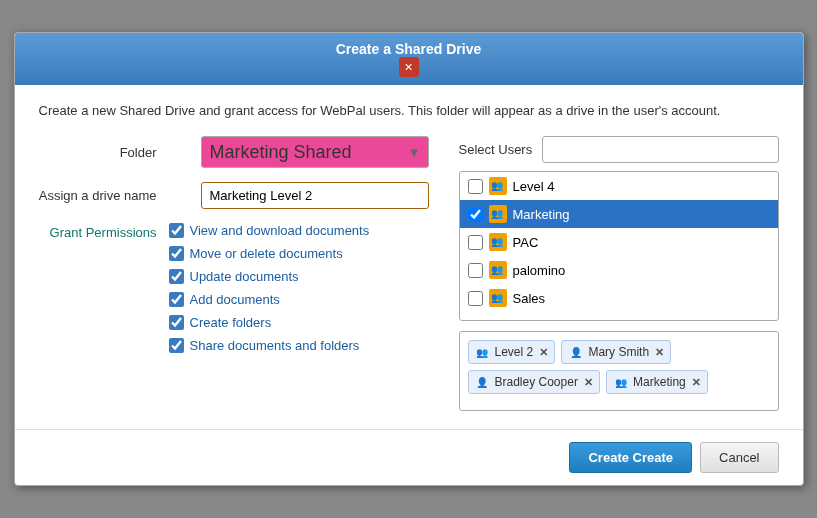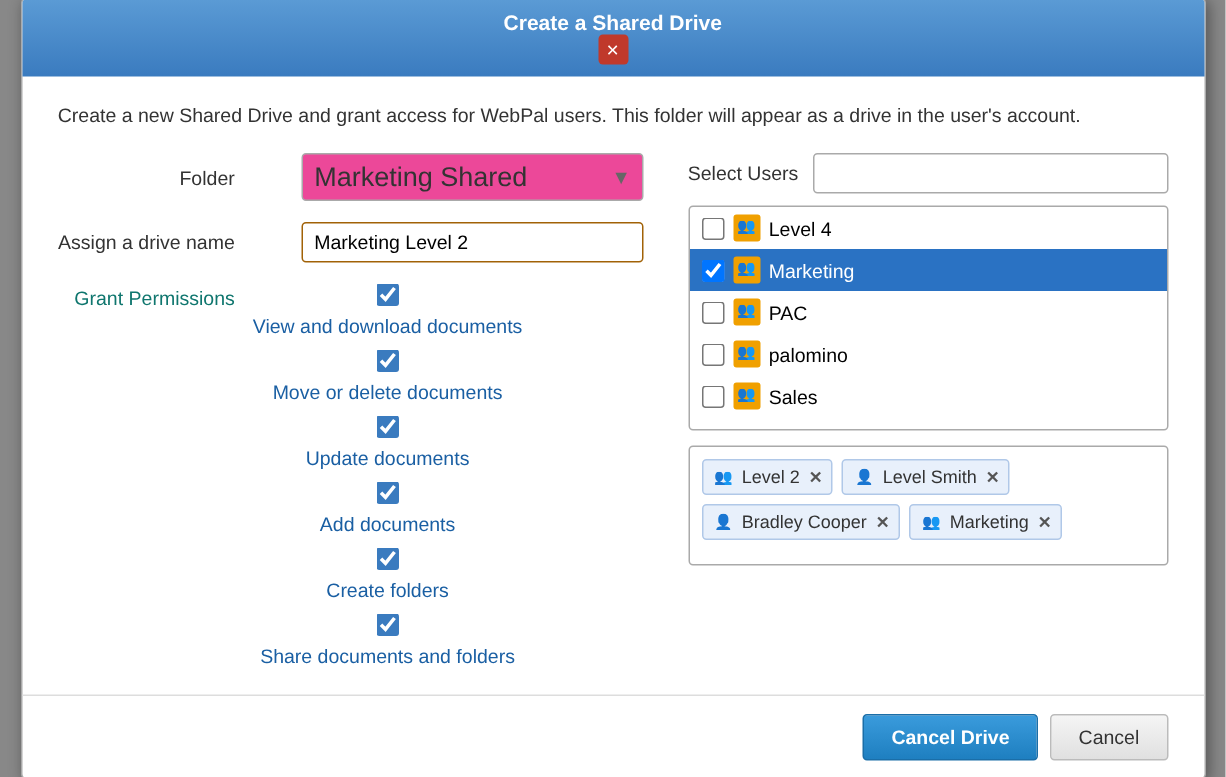--- a/index.html
+++ b/index.html
@@ -128,21 +128,20 @@
     }
     .permissions-list {
       display: flex;
       flex-direction: column;
       gap: 8px;
     }
     .perm-item {
       display: flex;
       align-items: center;
       gap: 6px;
-      flex-direction: column;
     }
     .perm-checkbox {
       width: 15px;
       height: 15px;
       accent-color: #3a7bbf;
       cursor: pointer;
     }
     .perm-label {
       color: #1a5fa3;
       font-size: 13px;
@@ -369,35 +368,35 @@
         </div>
 
         <div class="selected-tags-box">
           <span class="tag">
             <span class="tag-icon">👥</span>
             <span>Level 2</span>
             <span class="remove-tag">✕</span>
           </span>
           <span class="tag">
             <span class="tag-icon">👤</span>
-            <span>Level Smith</span>
+            <span>Mary Smith</span>
             <span class="remove-tag">✕</span>
           </span>
           <span class="tag">
             <span class="tag-icon">👤</span>
             <span>Bradley Cooper</span>
             <span class="remove-tag">✕</span>
           </span>
           <span class="tag">
             <span class="tag-icon">👥</span>
             <span>Marketing</span>
             <span class="remove-tag">✕</span>
           </span>
         </div>
       </div>
     </div>
   </div>
 
   <div class="dialog-footer">
-    <button class="btn-create">Cancel Drive</button>
+    <button class="btn-create">Create Create</button>
     <button class="btn-cancel">Cancel</button>
   </div>
 </div>
 
 </body></html>

